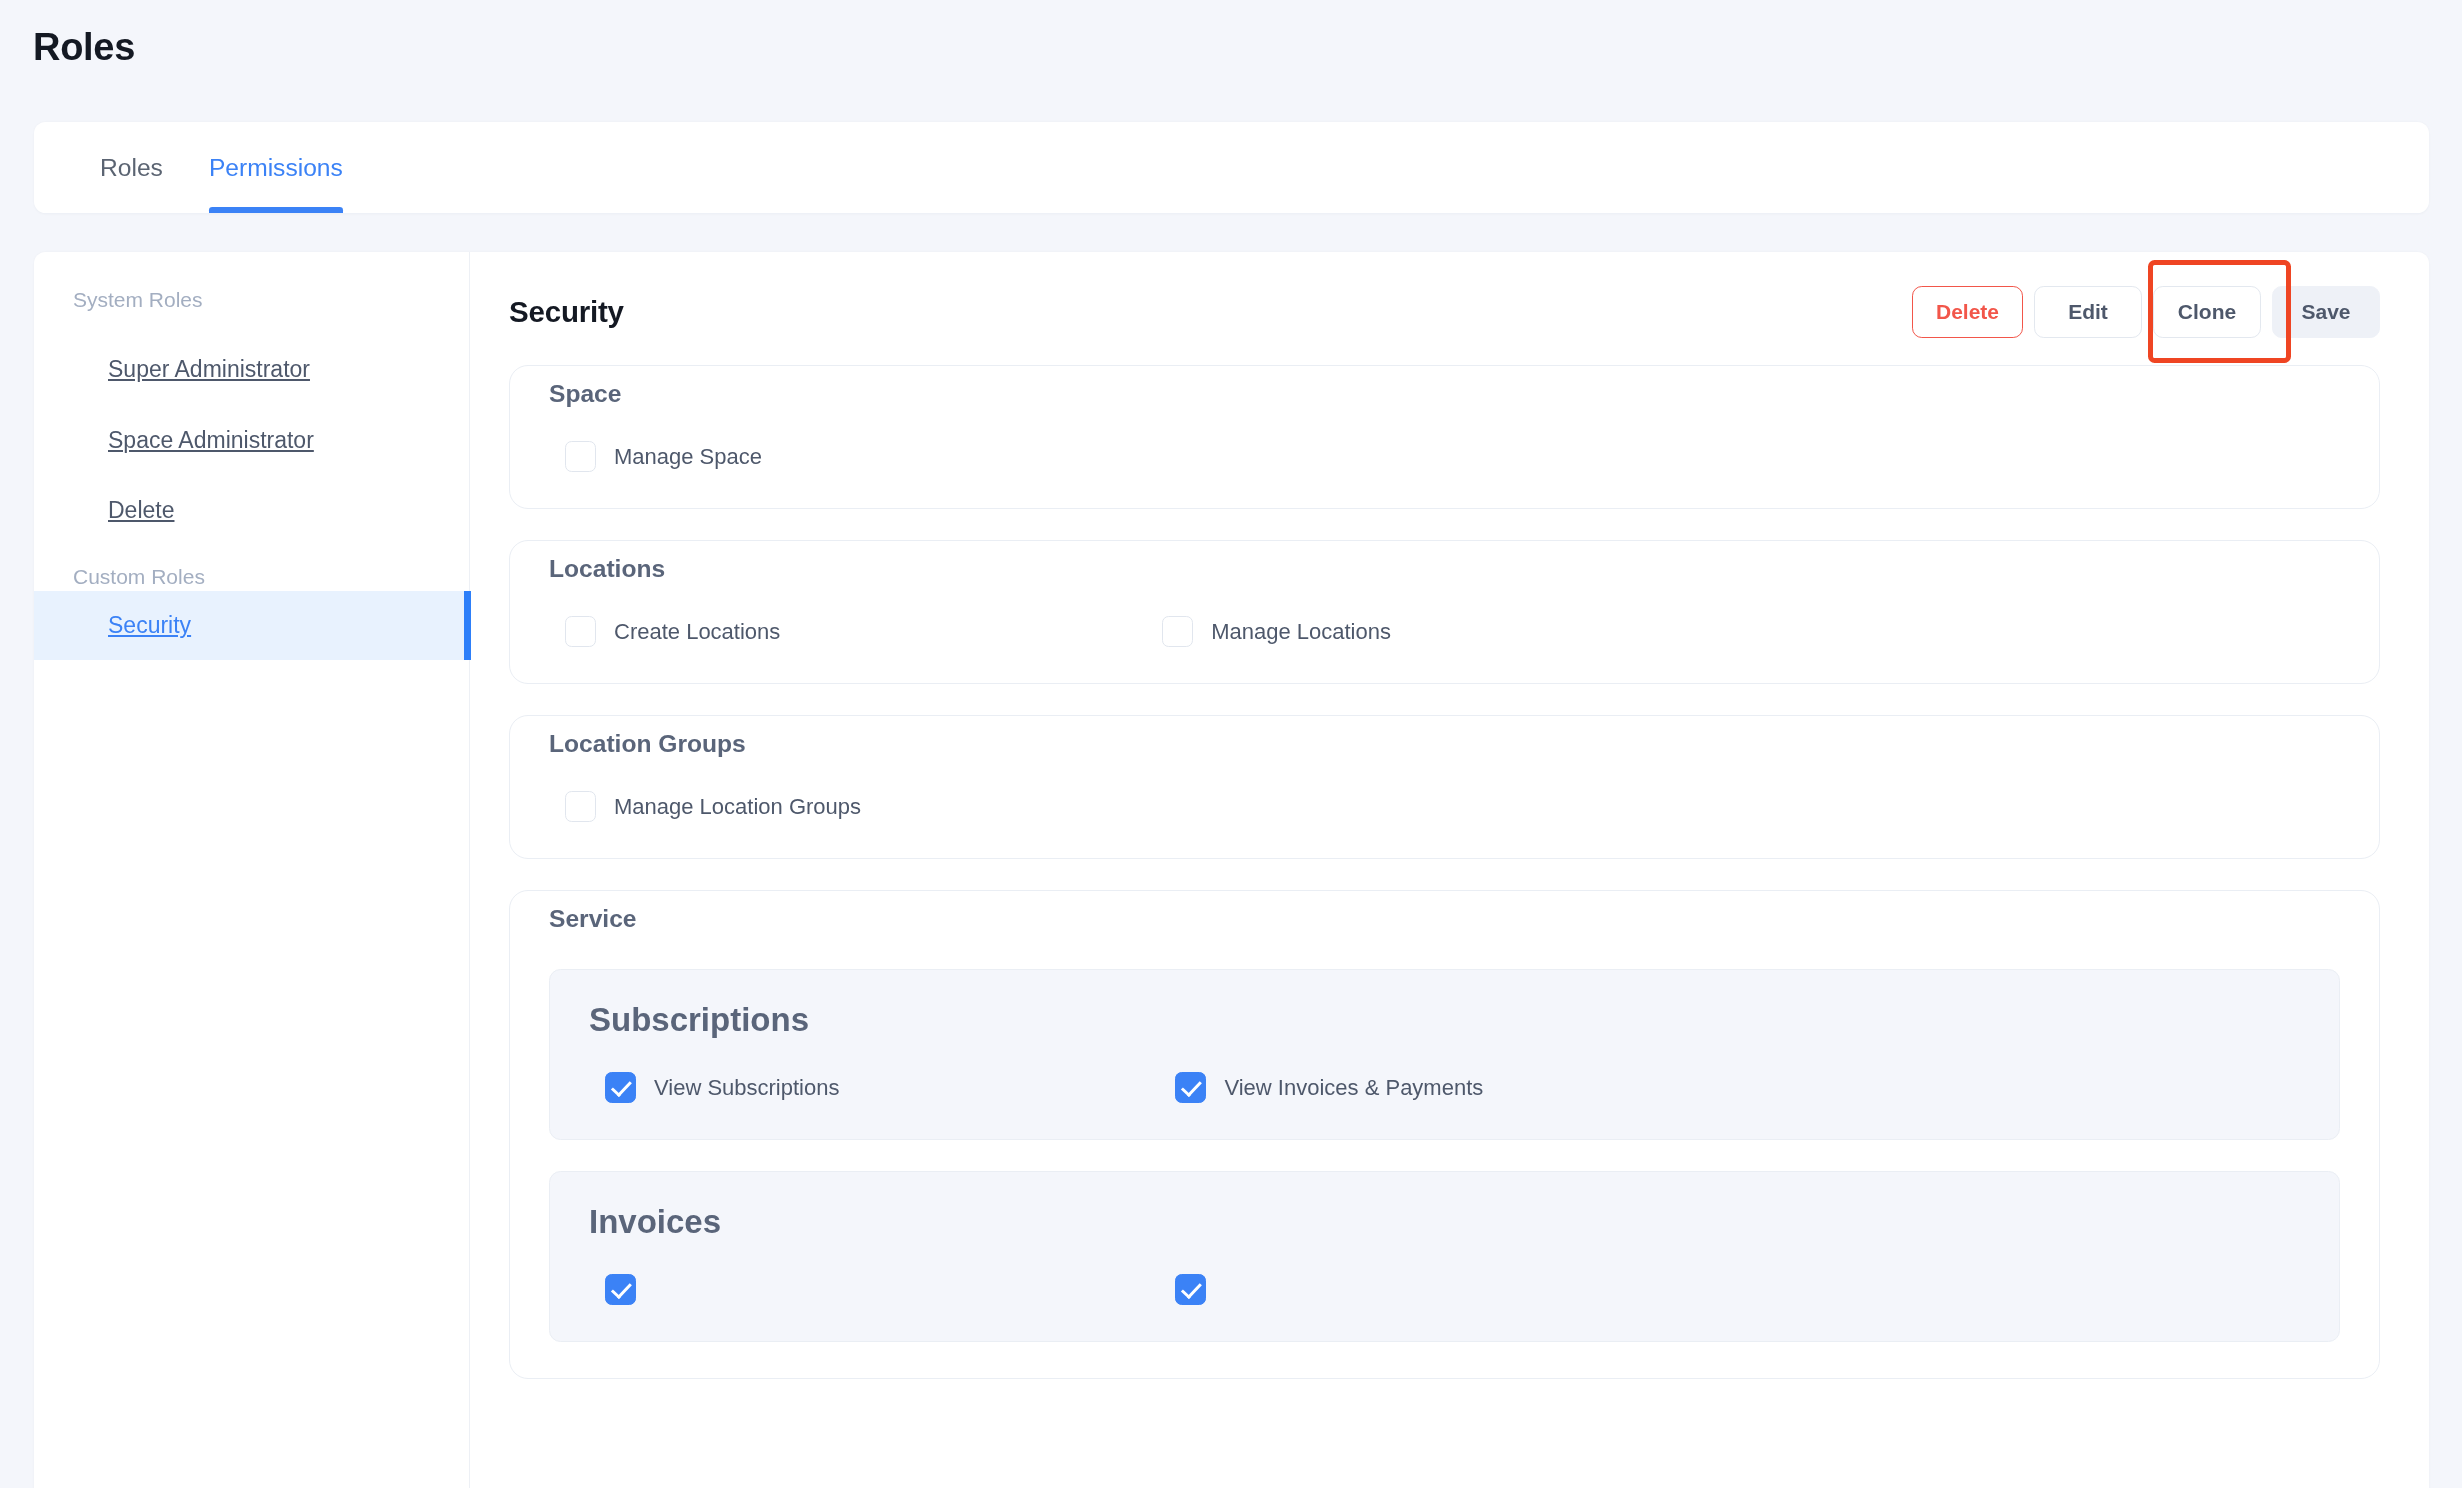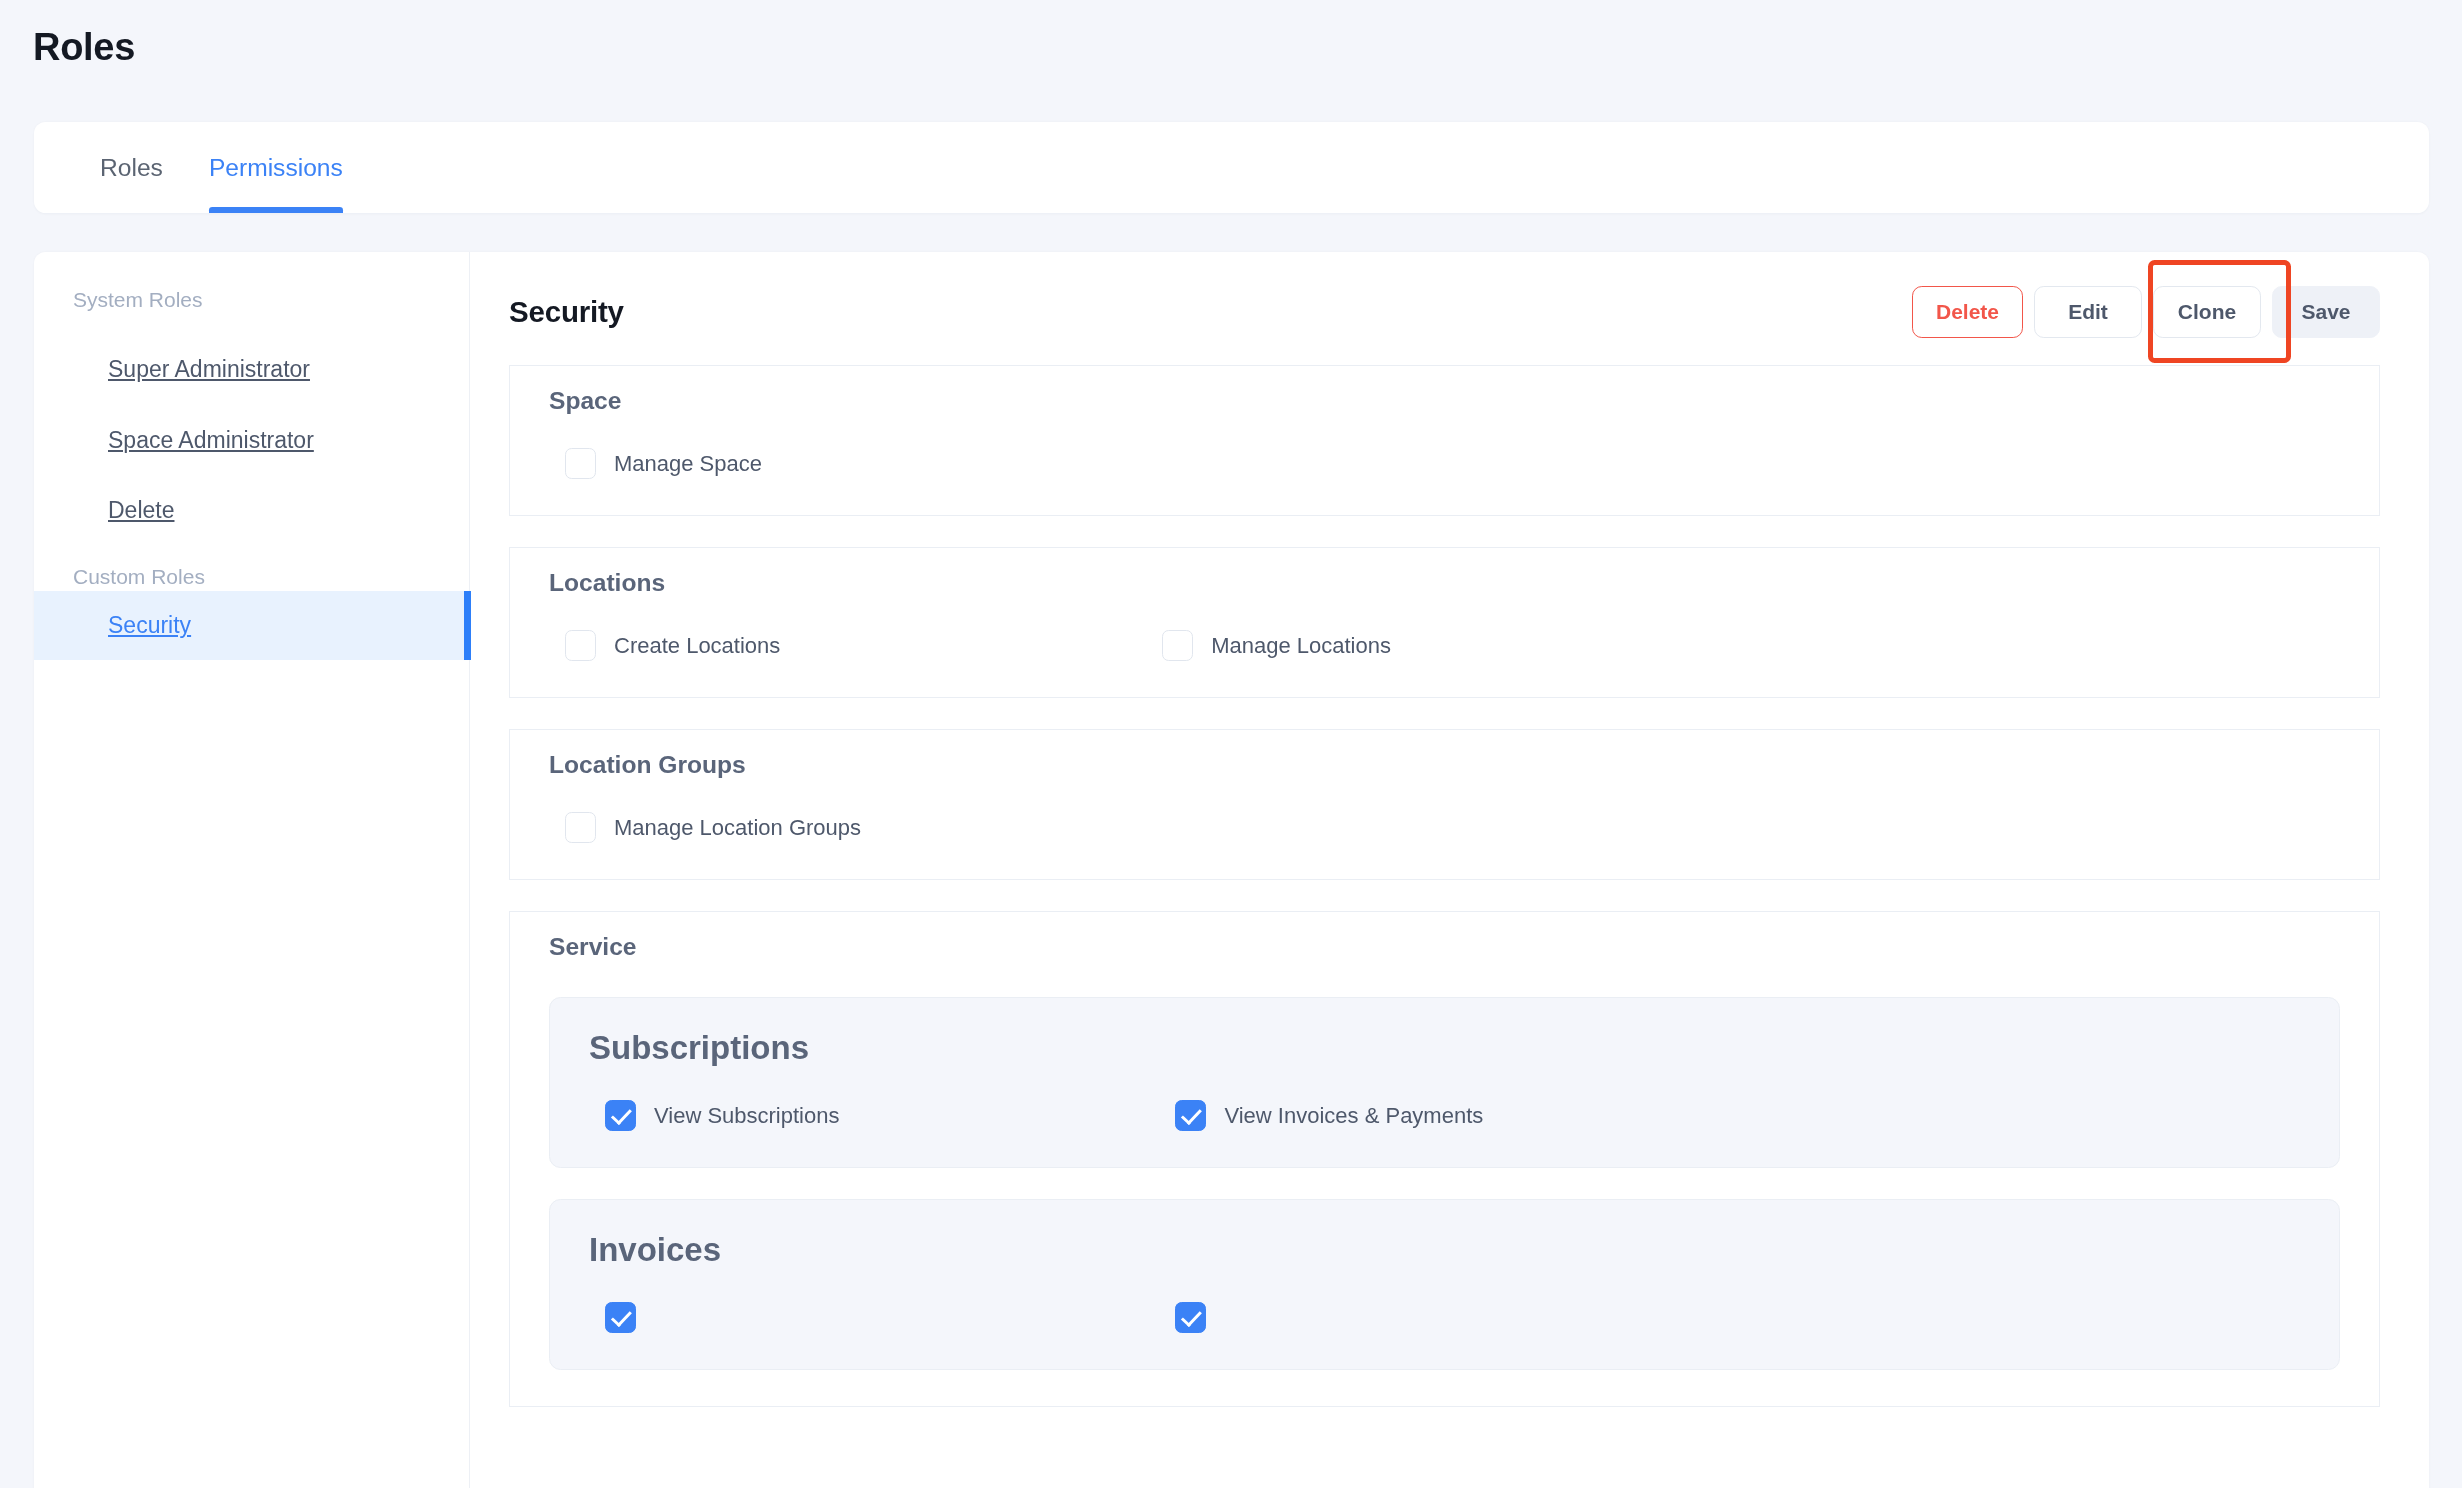--- a/index.html
+++ b/index.html
@@ -179,22 +179,22 @@
     pointer-events: none;
     left: 236px;
     top: -26px;
     width: 143px;
     height: 103px;
   }
 
   
   .perm-section {
     border: 1.6px solid #eaeef4;
-    border-radius: 0;
-    padding: 21px 39px 36px 39px;
+    border-radius: 19px;
+    padding: 14px 39px 36px 39px;
     margin-bottom: 31px;
     background: #ffffff;
   }
   .perm-section-title {
     font-size: 24.6px;
     font-weight: 700;
     color: #5a657a;
     margin-bottom: 33px;
   }
   .perm-grid {

